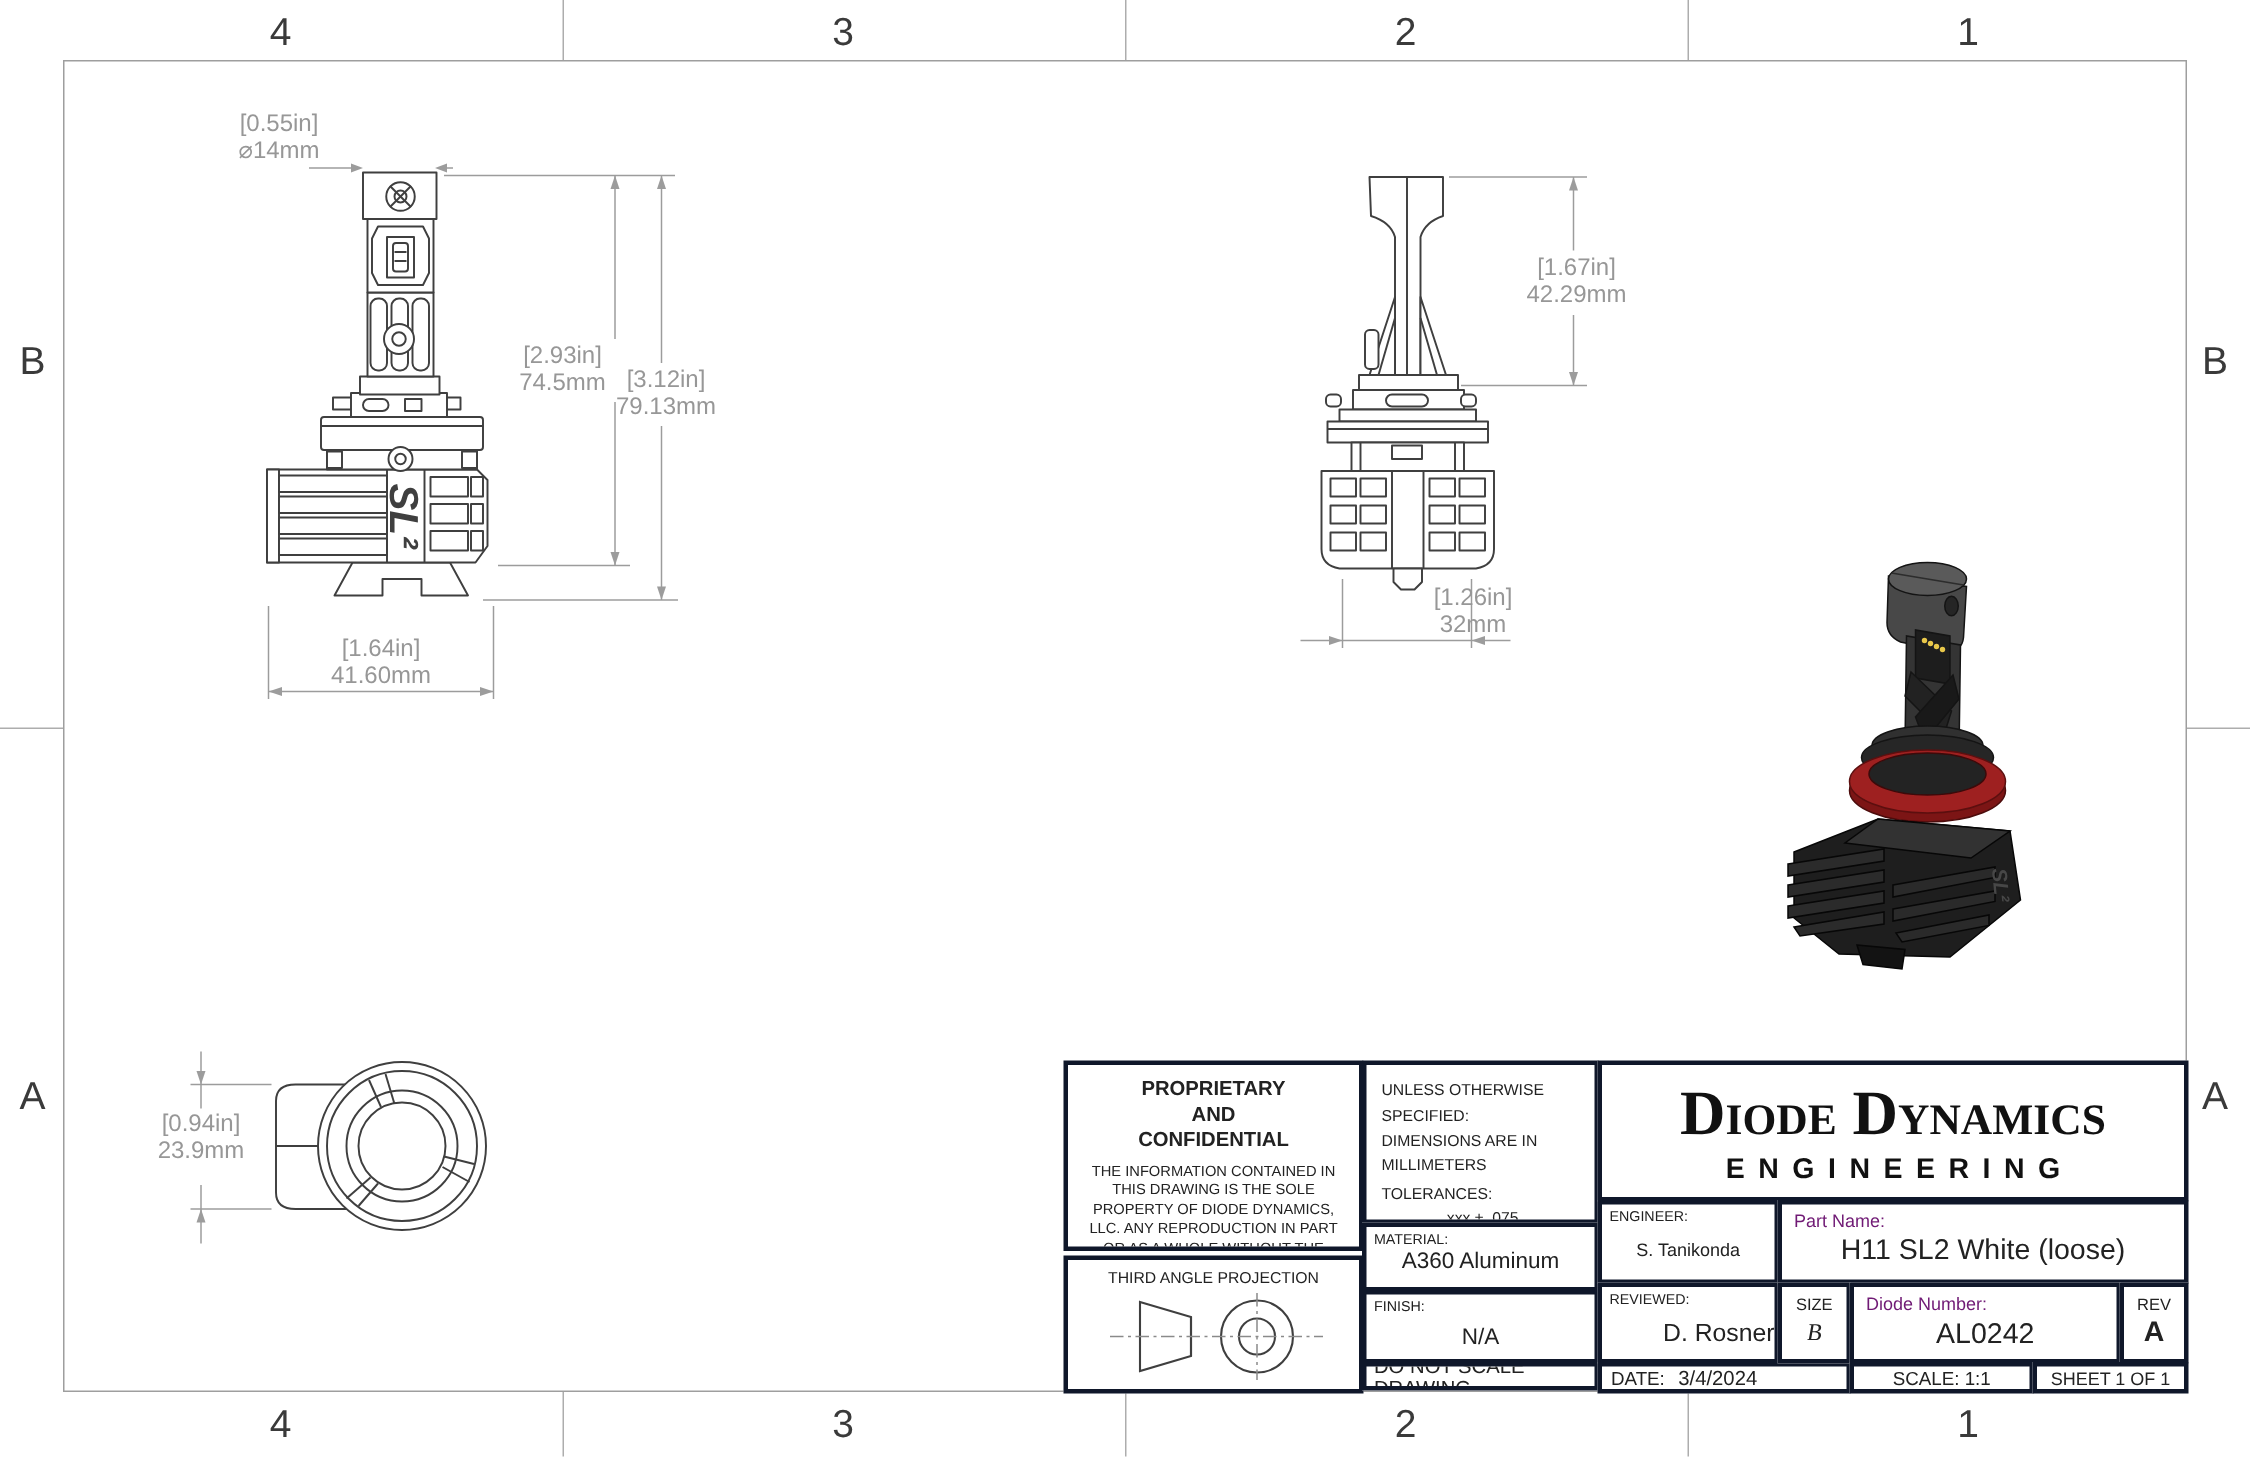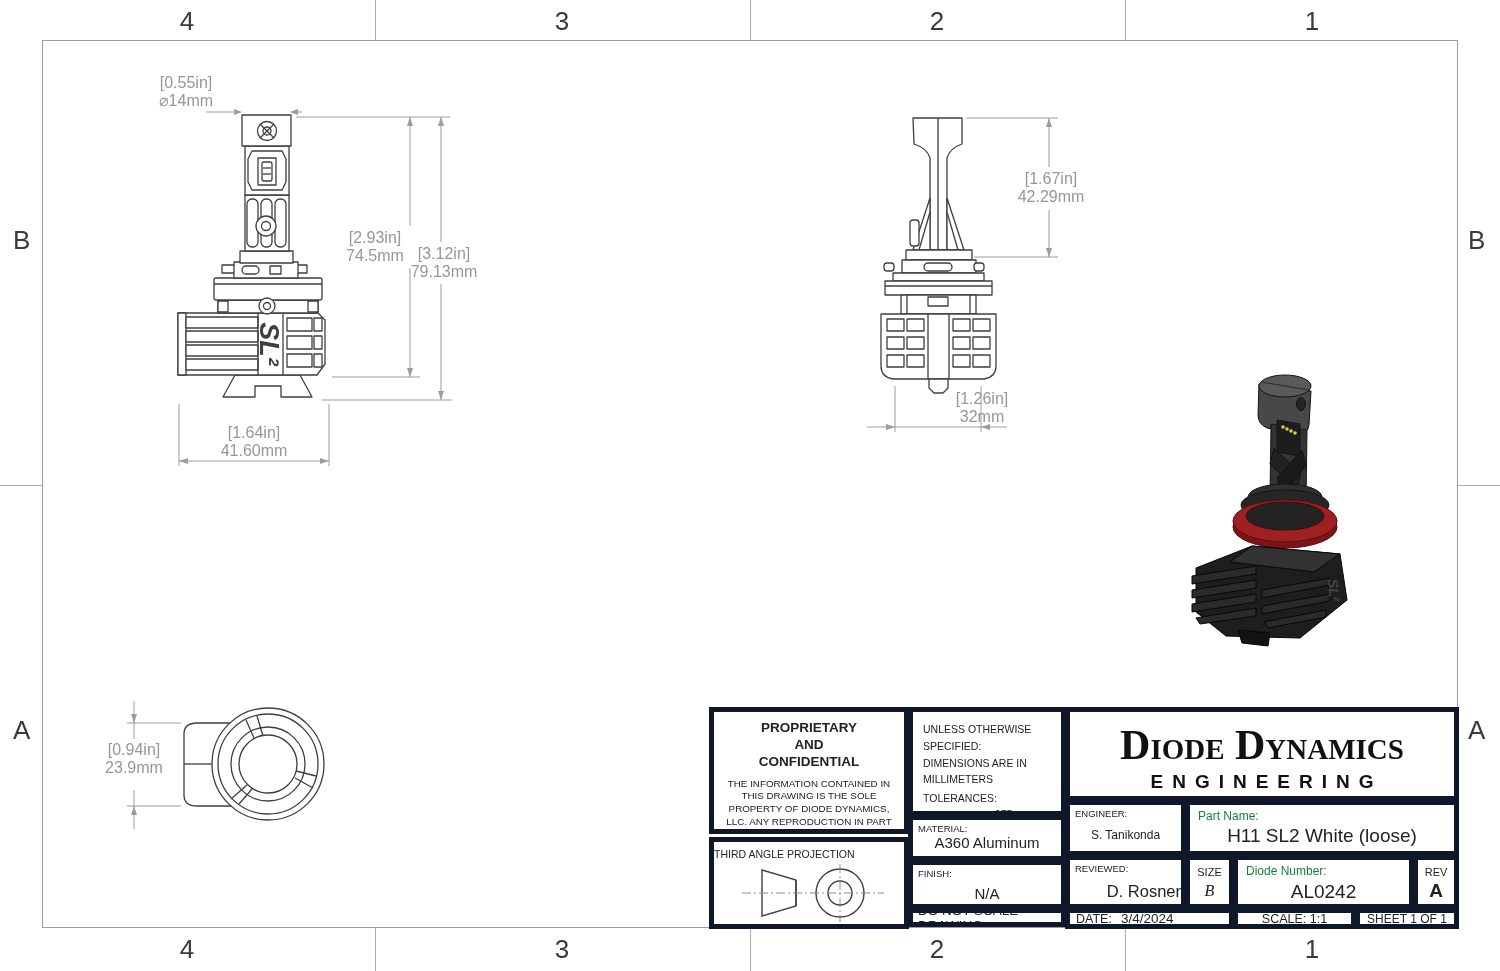--- a/index.html
+++ b/index.html
@@ -18,41 +18,41 @@
   }
   .zone-side { transform:none; }
   .tick { position:absolute; background:#adadad; }
   svg.drawing { position:absolute; left:0; top:0; pointer-events:none; }
   .dim {
     position:absolute; color:#979797; font-size:16px; line-height:18px;
     text-align:center; white-space:nowrap;
   }
   .dim span { display:block; }
   .cell {
-    position:absolute; border:5px solid #0f172a; background:#ffffff;
+    position:absolute; border:3px solid #0f172a; background:#ffffff;
     box-sizing:border-box; overflow:hidden;
   }
   .lbl { font-size:9.5px; color:#222; padding:3px 0 0 5px; }
-  .lbl-mid { font-size:12px; color:#15803d; padding:4px 0 0 8px; }
+  .lbl-mid { font-size:12px; color:#701a75; padding:4px 0 0 8px; }
   .val-center { text-align:center; font-size:15px; }
   .prop-title { font-weight:bold; font-size:13.5px; text-align:center; line-height:1.25; white-space:pre-line; padding-top:8px; }
   .prop-body { font-size:9.8px; text-align:center; line-height:1.3; padding:7px 6px 0 6px; }
   .spec { font-size:10.5px; padding:8px 0 0 10px; line-height:1.5; }
   .tols { font-size:10.5px; text-align:center; line-height:1.35; padding-top:2px; }
   .logo-name {
     font-family:"Liberation Serif","DejaVu Serif",serif; font-weight:bold;
     font-variant:small-caps; font-size:42px; text-align:center; line-height:1;
     padding-top:12px; white-space:nowrap; color:#111;
   }
   .logo-sub {
     font-weight:bold; font-size:19px; letter-spacing:9px; text-align:center;
     padding-top:5px; color:#111; white-space:nowrap; text-indent:9px;
   }
   .bigval { font-size:19px; text-align:center; }
-  .third-angle-label { font-size:10.5px; padding-top:6px; }
+  .third-angle-label { font-size:10.5px; text-align:center; padding-top:6px; }
   .botrow { font-size:12.5px; display:flex; align-items:center; }
 </style>
 </head>
 <body>
 
 <div class="frame"></div>
 
 <div class="tick" style="left:375px; top:0; width:1px; height:40px;"></div>
 <div class="tick" style="left:750px; top:0; width:1px; height:40px;"></div>
 <div class="tick" style="left:1125px; top:0; width:1px; height:40px;"></div>

